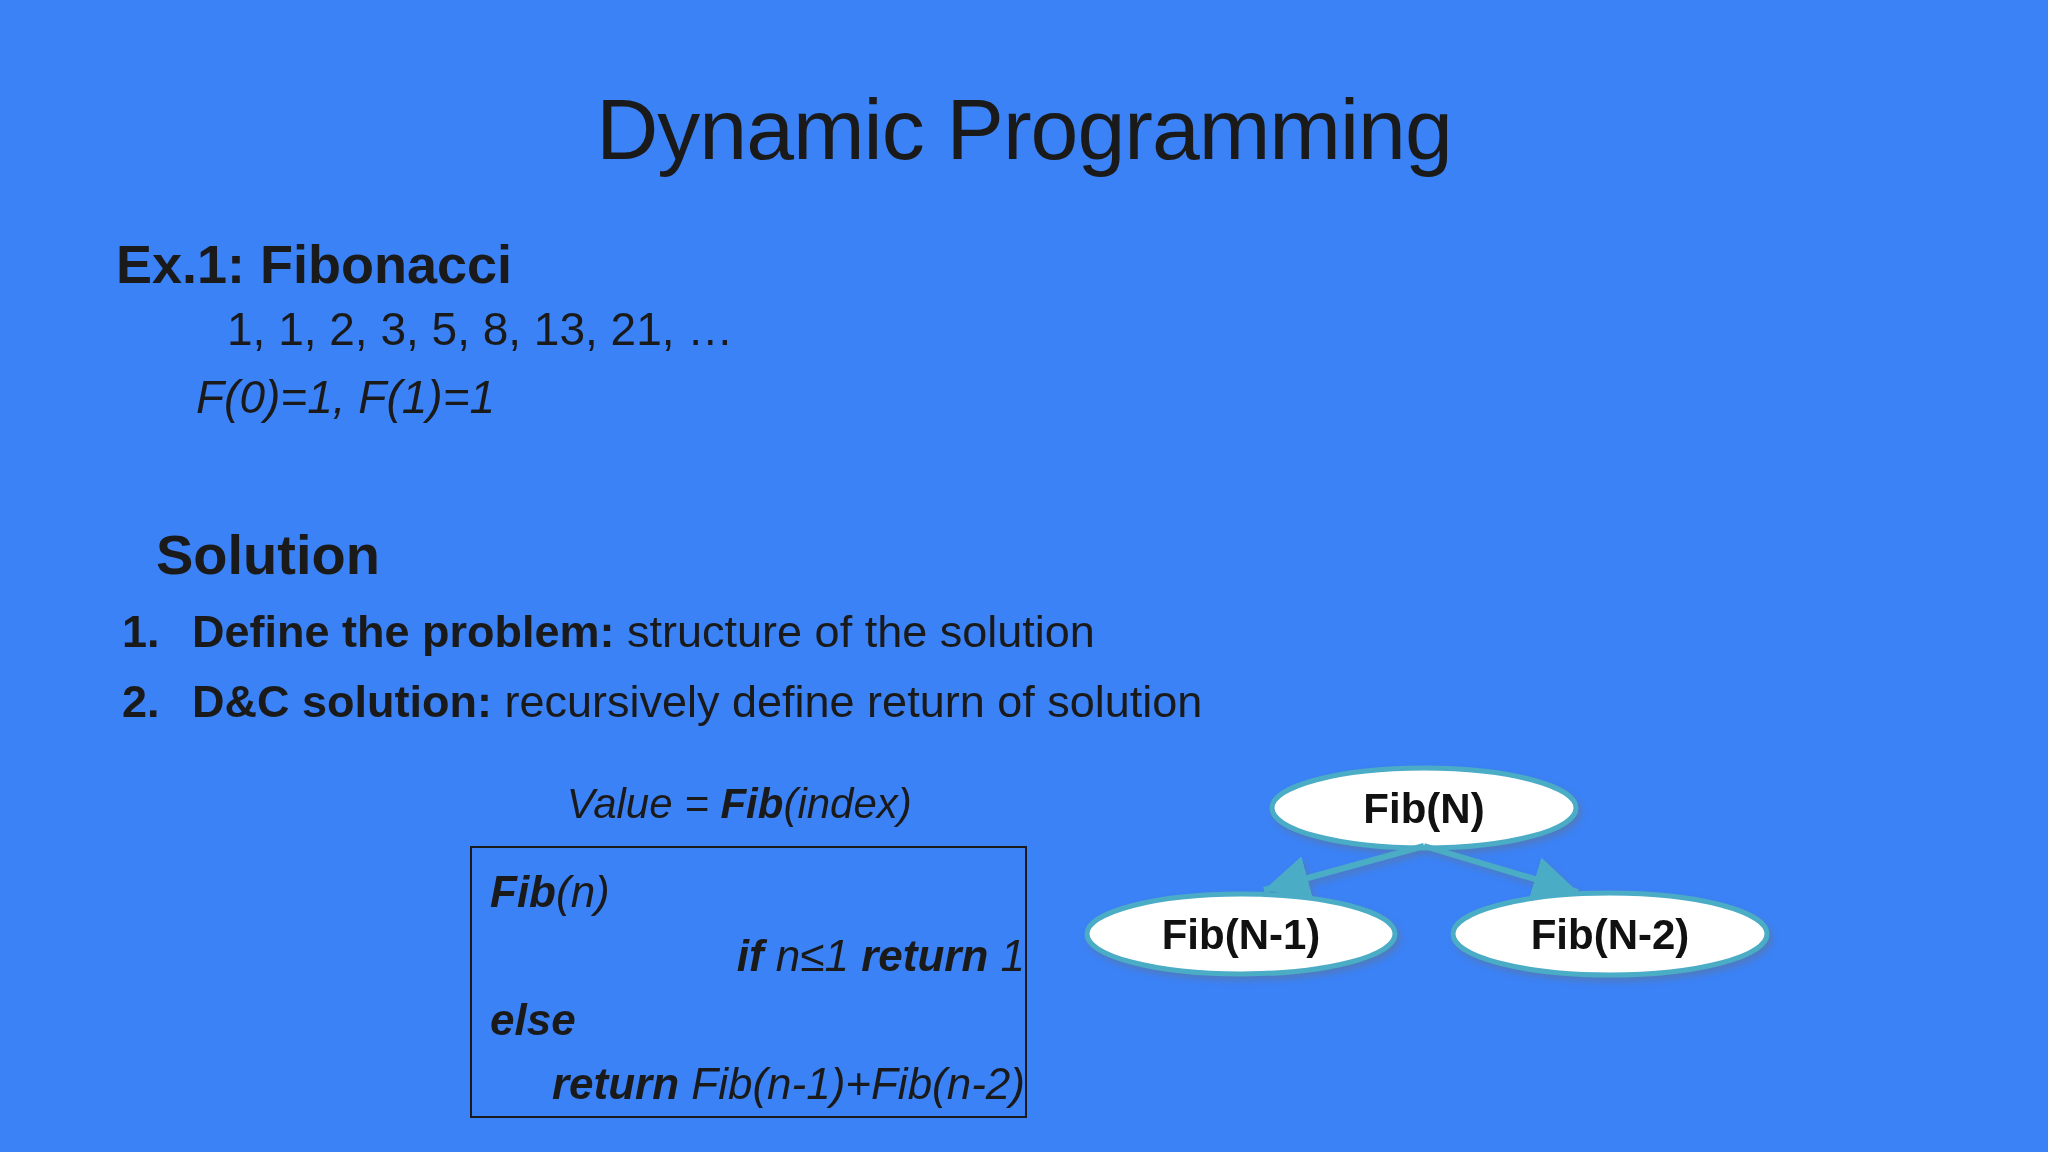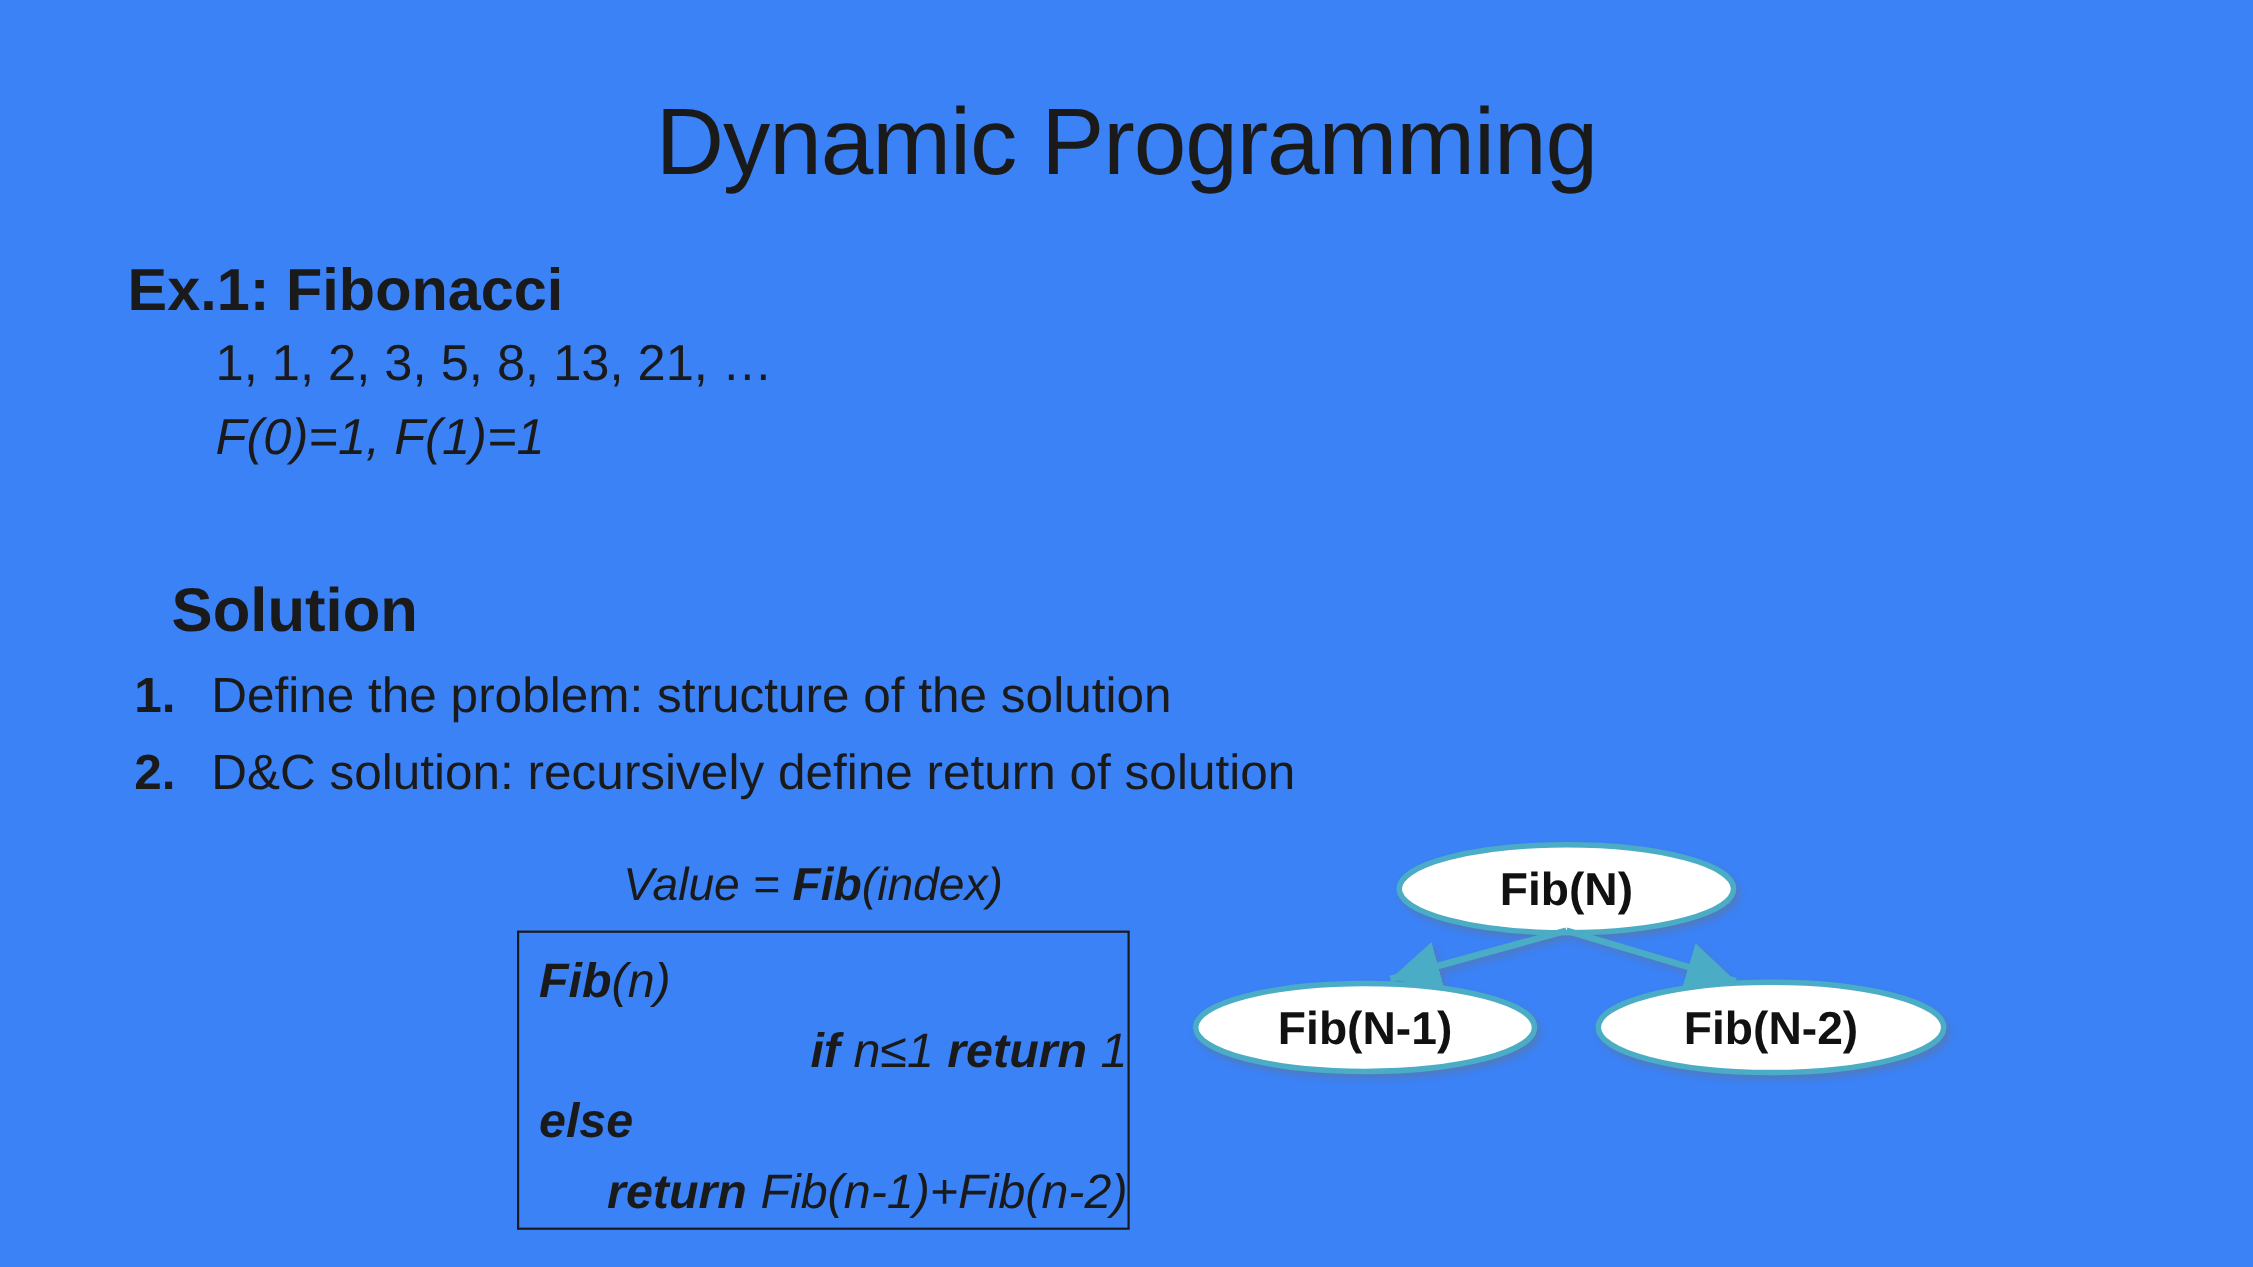--- a/index.html
+++ b/index.html
@@ -33,21 +33,21 @@
     font-weight: 700;
     margin-top: 15px;
   }
 
   .ex-line {
     position: absolute;
     left: 196px;
     font-size: 46px;
     white-space: pre;
   }
-  .seq-line  { top: 302px; }
+  .seq-line  { top: 302px; margin-left: 31px; }
   .base-line { top: 370px; font-style: italic; }
   .rec-line  { top: 442px; font-style: italic; }
 
   .sol-heading {
     position: absolute;
     left: 116px;
     top: 522px;
     font-size: 56px;
     font-weight: 700;
     margin-left: 40px;
@@ -56,21 +56,21 @@
   .step {
     position: absolute;
     left: 122px;
     font-size: 45px;
     display: flex;
     white-space: pre;
   }
   .step-1 { top: 606px; }
   .step-2 { top: 676px; }
   .step .num { font-weight: 700; width: 70px; }
-  .step .lead { font-weight: 400; }
+  .step .lead { font-weight: 700; }
 
   .value-caption {
     position: absolute;
     left: 520px;
     top: 732px;
     font-size: 42px;
     font-style: italic;
     white-space: pre;
   }
   .value-caption .kw { font-weight: 700; }

